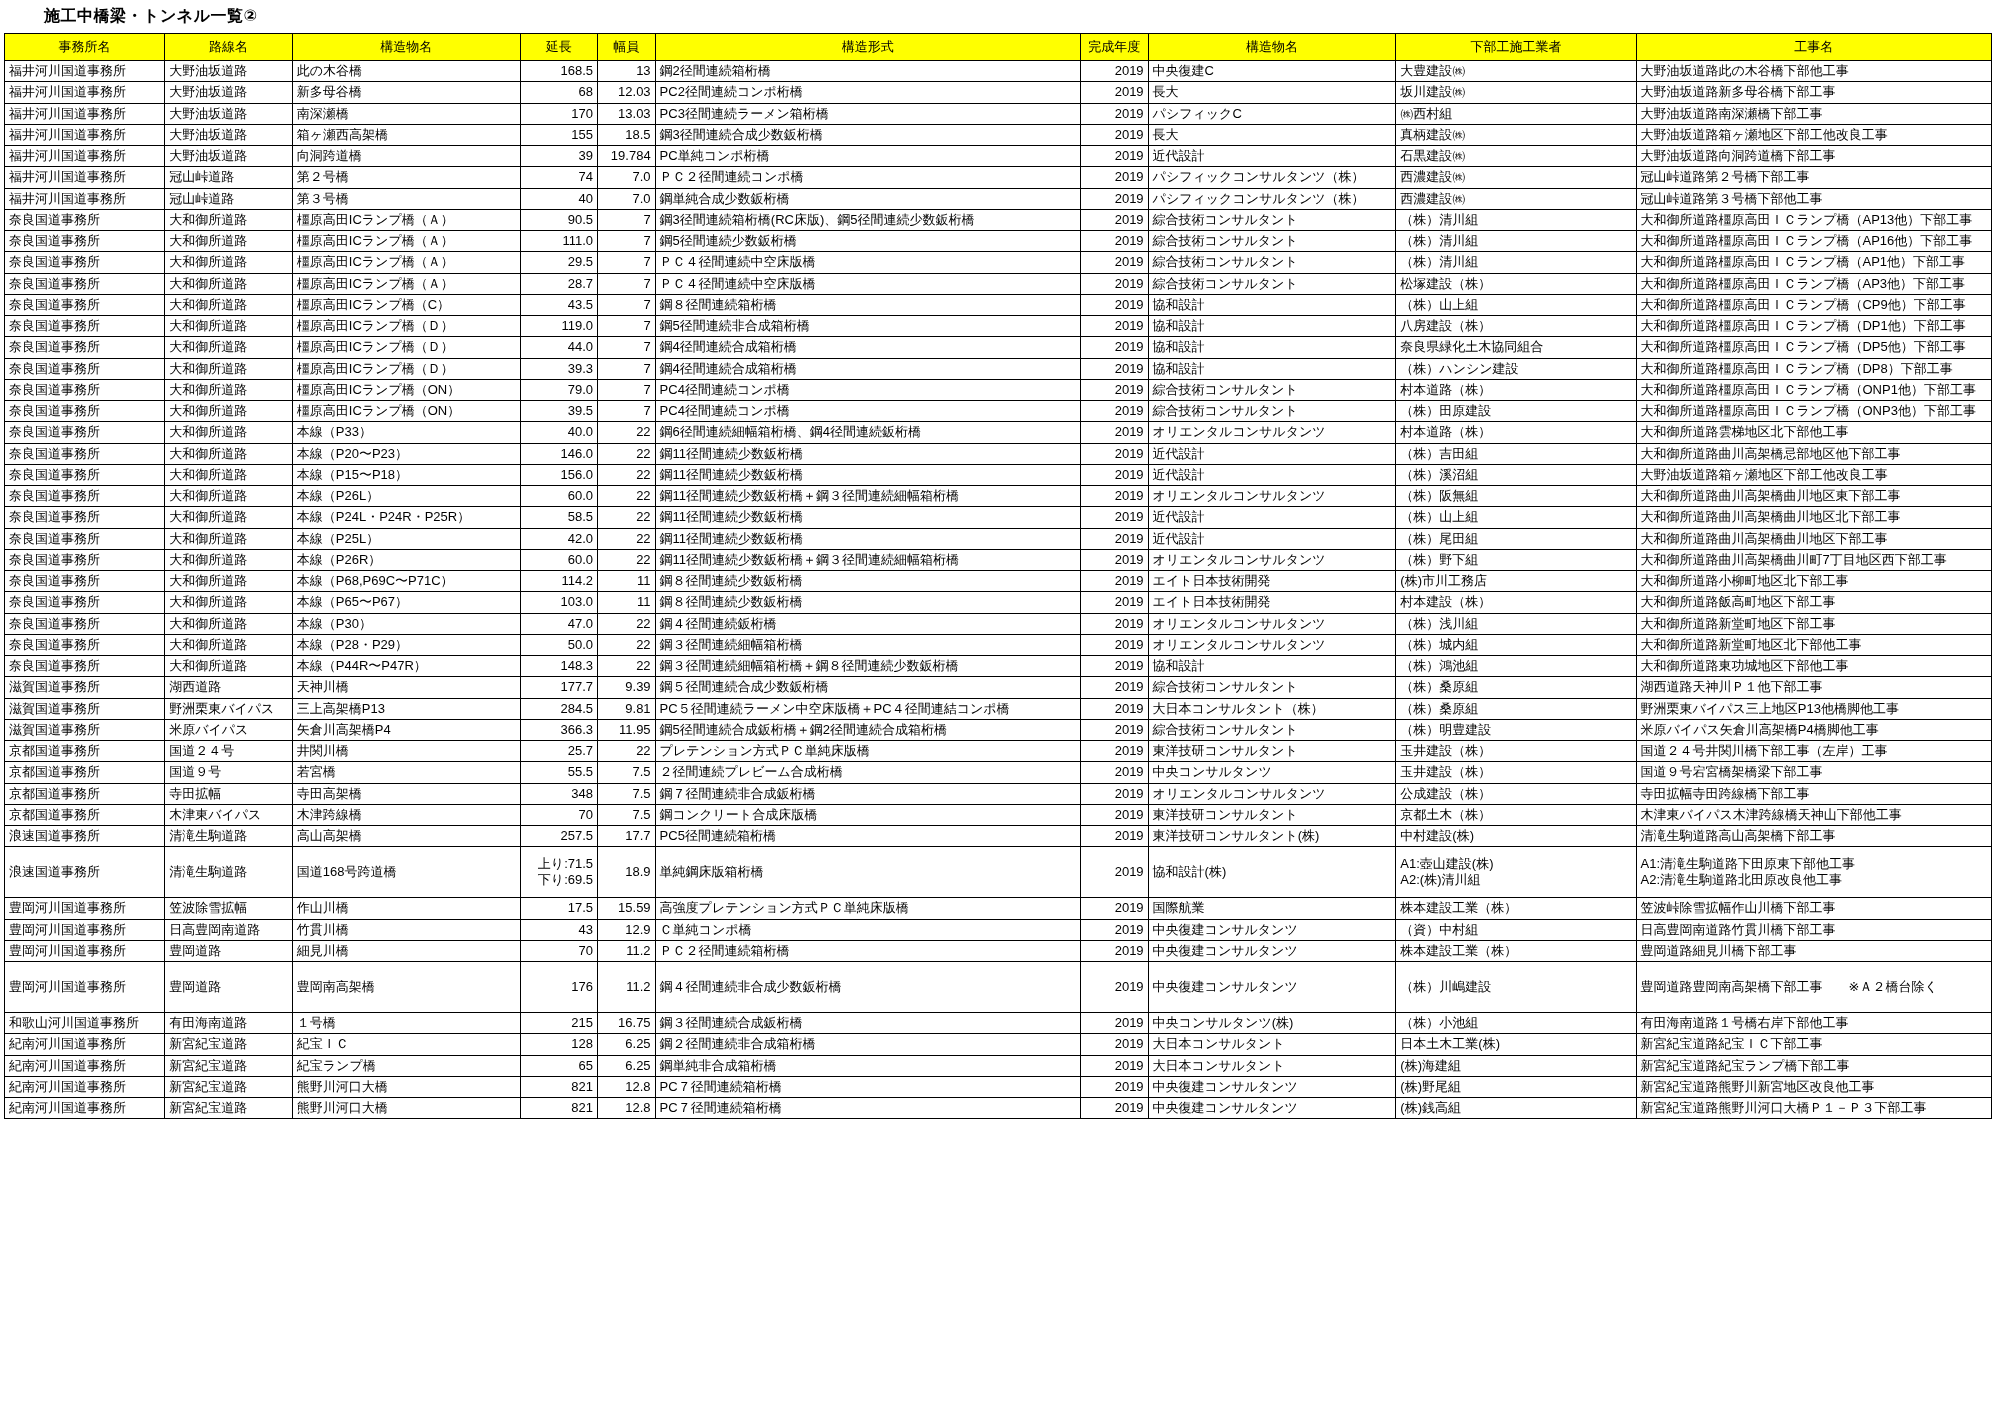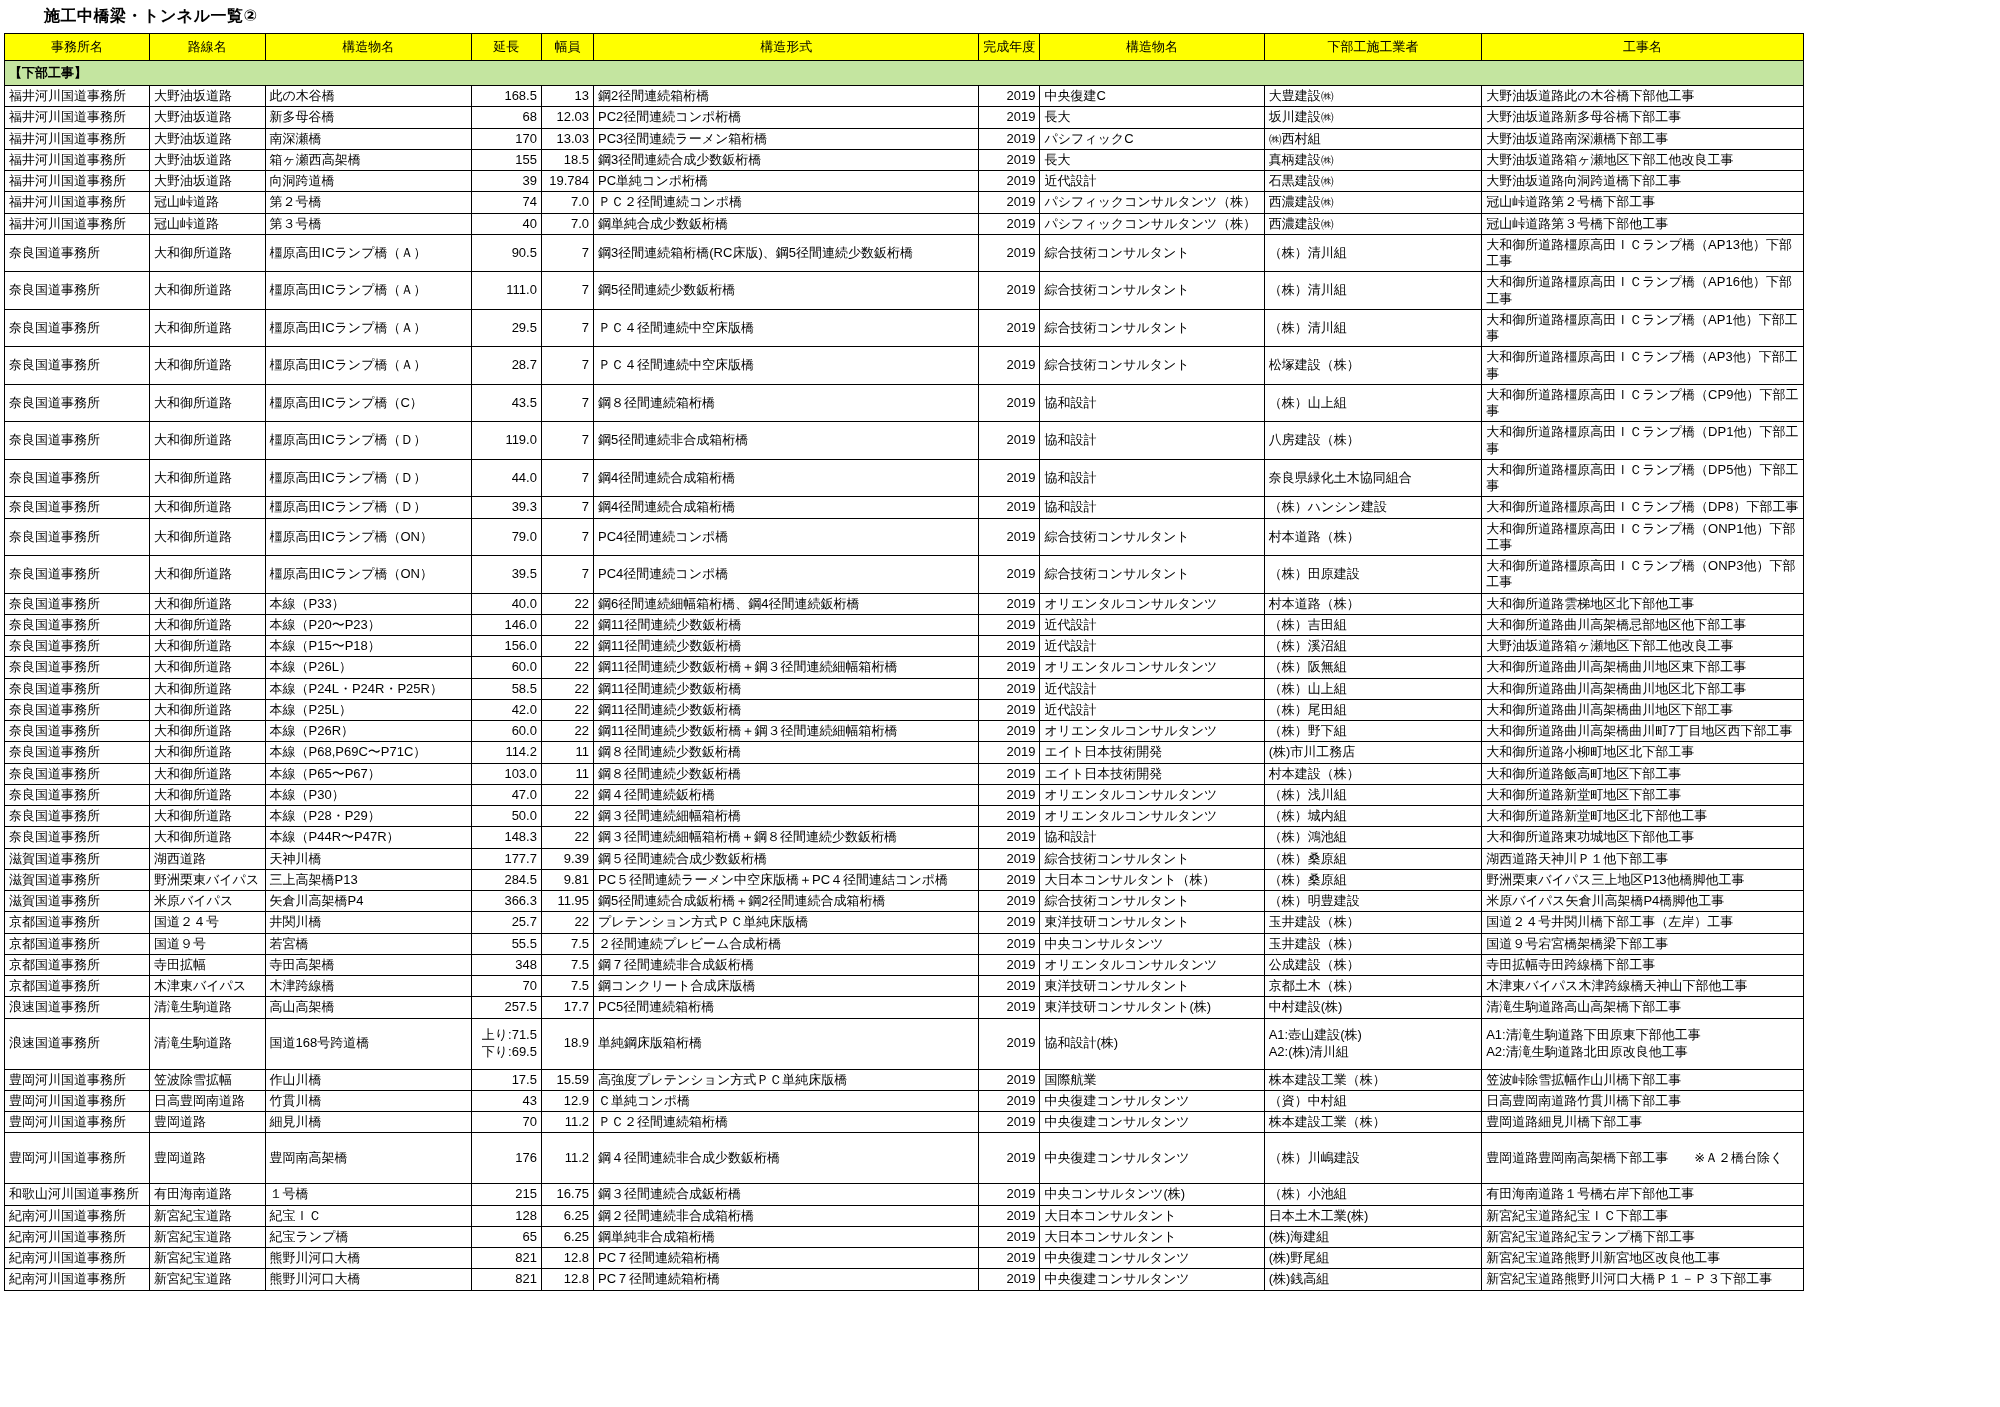--- a/index.html
+++ b/index.html
@@ -22,21 +22,21 @@
   .doc-title {
     font-size: 16px;
     font-weight: bold;
     padding: 6px 0 6px 4px;
     letter-spacing: 0.5px;
     margin-left: 40px;
   }
   table.sheet {
     border-collapse: collapse;
     table-layout: fixed;
-    width: 1800px;
+    width: 1988px;
     margin-left: 4px;
   }
   table.sheet th, table.sheet td {
     border: 1px solid #000000;
     padding: 2px 4px;
     vertical-align: middle;
     line-height: 1.25;
     font-size: 13px;
     overflow: hidden;
     word-break: break-all;
@@ -97,23 +97,20 @@
         <th>延長</th>
         <th>幅員</th>
         <th>構造形式</th>
         <th>完成年度</th>
         <th>構造物名</th>
         <th>下部工施工業者</th>
         <th>工事名</th>
       </tr>
     </thead>
     <tbody id="tbody">
-      <tr class="section-row">
-        <td colspan="10">【下部工事】</td>
-      </tr>
     <tr>
           <td class="c-left">福井河川国道事務所</td>
           <td class="c-left">大野油坂道路</td>
           <td class="c-left">此の木谷橋</td>
           <td class="c-right">168.5</td>
           <td class="c-right">13</td>
           <td class="c-left">鋼2径間連続箱桁橋</td>
           <td class="c-right">2019</td>
           <td class="c-left">中央復建C</td>
           <td class="c-left">大豊建設㈱</td>

